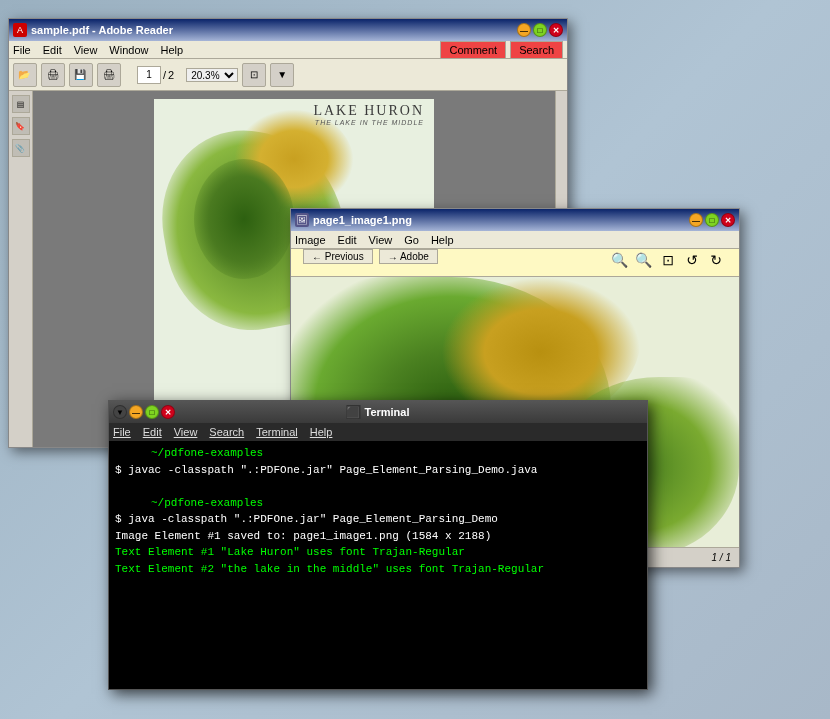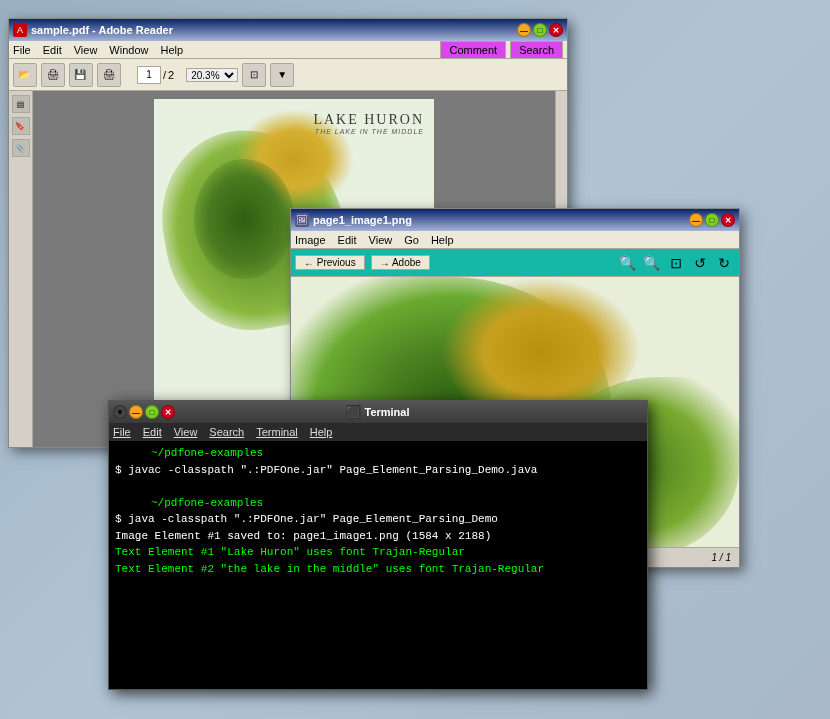--- a/index.html
+++ b/index.html
@@ -124,21 +124,21 @@
       height: 14px;
       font-size: 10px;
       border: 1px solid #aca899;
     }
     .comment-share-area {
       margin-left: auto;
       display: flex;
       gap: 4px;
     }
     .comment-btn {
-      background: #d946ef;
+      background: #ef4444;
       border: 1px solid #aca899;
       padding: 2px 8px;
       font-size: 11px;
       cursor: pointer;
     }
 
     .adobe-content {
       background: #808080;
       width: 100%;
       height: calc(100% - 72px);
@@ -212,21 +212,21 @@
     }
     .map-green2 {
       position: absolute;
       top: 60px; left: 40px;
       width: 100px; height: 120px;
       background: radial-gradient(ellipse, #2d6010 0%, #4a7a20 50%, transparent 80%);
       border-radius: 50%;
     }
     .lake-huron-title {
       position: absolute;
-      top: 13px;
+      top: 4px;
       right: 10px;
       text-align: right;
     }
     .lake-name {
       font-size: 14px;
       font-family: 'Georgia', serif;
       color: #3a3a3a;
       letter-spacing: 2px;
       font-variant: small-caps;
     }
@@ -255,25 +255,25 @@
     }
     .image-titlebar {
       background: linear-gradient(to bottom, #0a246a, #a6b5d7);
       height: 22px;
       display: flex;
       align-items: center;
       padding: 0 4px;
       justify-content: space-between;
     }
     .image-toolbar {
-      background: #14b8a6;
+      background: #fef9c3;
       height: 28px;
       display: flex;
-      align-items: center;
-      padding: 0 4px;
+      align-items: flex-start;
+      padding: 0 12px;
       gap: 2px;
       border-bottom: 1px solid #aca899;
     }
     .image-menubar {
       background: #ece9d8;
       height: 18px;
       display: flex;
       align-items: center;
       padding: 8px 4px;
       gap: 12px;

